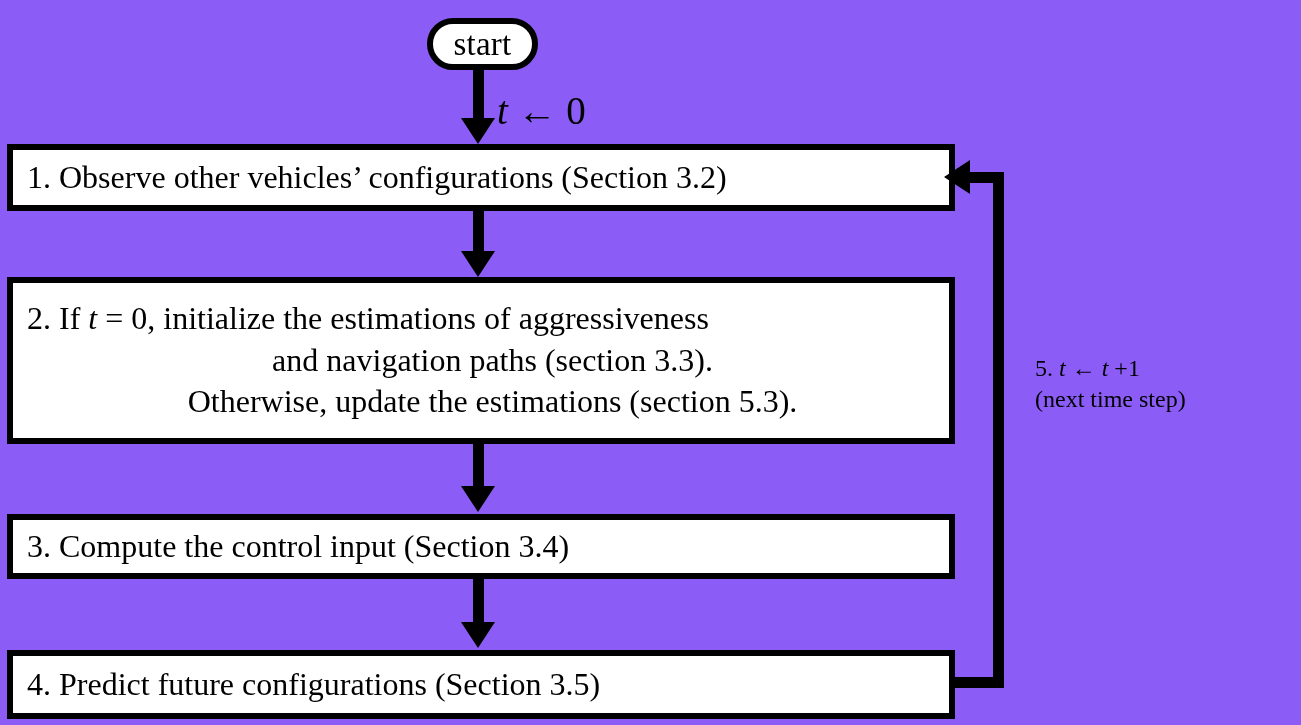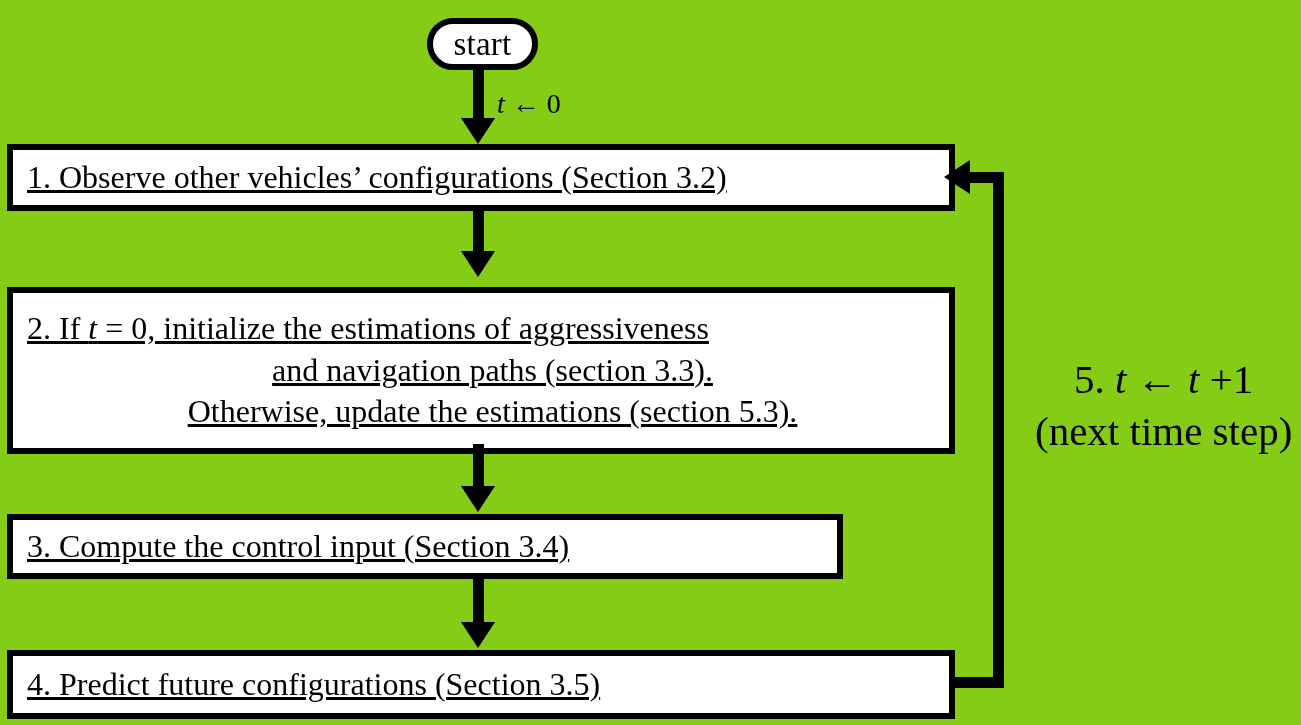--- a/index.html
+++ b/index.html
@@ -4,21 +4,21 @@
 <style>
   html, body {
     margin: 0;
     padding: 0;
     background: #ffffff;
   }
   #canvas {
     position: relative;
     width: 1301px;
     height: 725px;
-    background: #84cc16;
+    background: #8b5cf6;
     overflow: hidden;
     font-family: "Liberation Serif", "DejaVu Serif", serif;
     color: #000000;
   }
 
   
   .start-node {
     position: absolute;
     left: 427px;
     top: 18px;
@@ -45,21 +45,20 @@
     border: 6px solid #000;
     background: #fff;
     display: flex;
     flex-direction: column;
     justify-content: center;
   }
   .proc-text {
     font-size: 32px;
     line-height: 1.30;
     white-space: nowrap;
-    text-decoration: underline;
   }
   .pad-left { padding-left: 14px; }
   .centered { text-align: center; padding-left: 23px; }
   .it { font-style: italic; }
 
   
   .v-conn {
     position: absolute;
     width: 11px;
     background: #000;
@@ -83,31 +82,30 @@
 
   
   .fb-seg {
     position: absolute;
     background: #000;
   }
 
   
   .loop-label {
     position: absolute;
-    font-size: 41px;
+    font-size: 24px;
     line-height: 1.28;
     white-space: nowrap;
-    text-align: center;
   }
   .loop-label .l2 { display: block; }
 
   
   .edge-label {
     position: absolute;
-    font-size: 28px;
+    font-size: 39px;
     white-space: nowrap;
   }
 </style>
 </head>
 <body>
 
 <div id="canvas">
 
   <div class="start-node">
     <span class="start-label">start</span>
@@ -119,32 +117,32 @@
     <span class="it">t</span><span> ← 0</span>
   </div>
 
   <div class="proc-box" style="left:7px; top:144px; width:948px; height:67px;">
     <div class="proc-text pad-left">1. Observe other vehicles’ configurations (Section 3.2)</div>
   </div>
 
   <div class="v-conn" style="left:473px; top:211px; height:48px;"></div>
   <div class="arrow-head-down" style="left:461px; top:251px;"></div>
 
-  <div class="proc-box" style="left:7px; top:277px; width:948px; height:167px;margin-top:10px;">
+  <div class="proc-box" style="left:7px; top:277px; width:948px; height:167px;">
     <div class="proc-text pad-left">
       <span>2. If </span><span class="it">t</span><span> = 0, initialize the estimations of aggressiveness</span>
     </div>
     <div class="proc-text centered">and navigation paths (section 3.3).</div>
     <div class="proc-text centered">Otherwise, update the estimations (section 5.3).</div>
   </div>
 
   <div class="v-conn" style="left:473px; top:444px; height:45px;"></div>
   <div class="arrow-head-down" style="left:461px; top:486px;"></div>
 
-  <div class="proc-box" style="left:7px; top:514px; width:836px; height:65px;">
+  <div class="proc-box" style="left:7px; top:514px; width:948px; height:65px;">
     <div class="proc-text pad-left">3. Compute the control input (Section 3.4)</div>
   </div>
 
   <div class="v-conn" style="left:473px; top:579px; height:46px;"></div>
   <div class="arrow-head-down" style="left:461px; top:622px;"></div>
 
   <div class="proc-box" style="left:7px; top:650px; width:948px; height:69px;">
     <div class="proc-text pad-left">4. Predict future configurations (Section 3.5)</div>
   </div>
 

